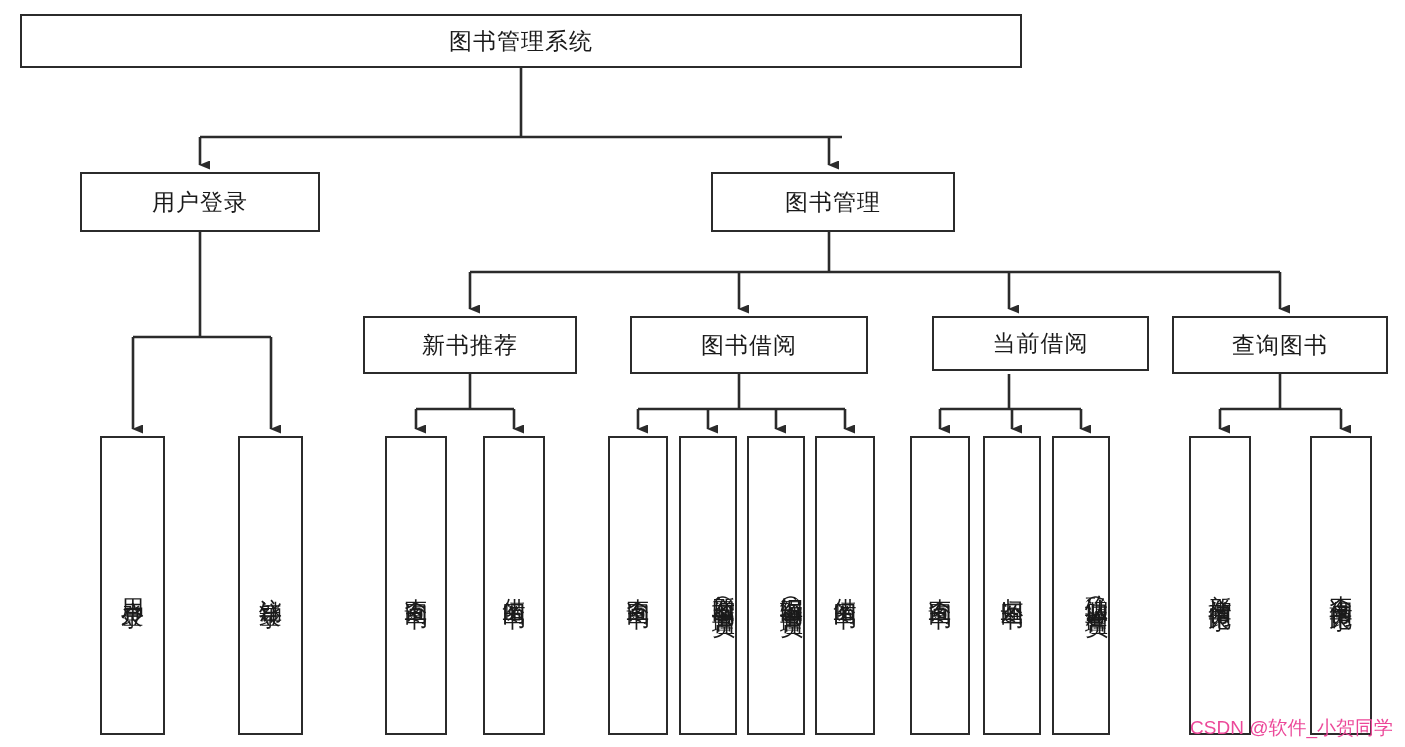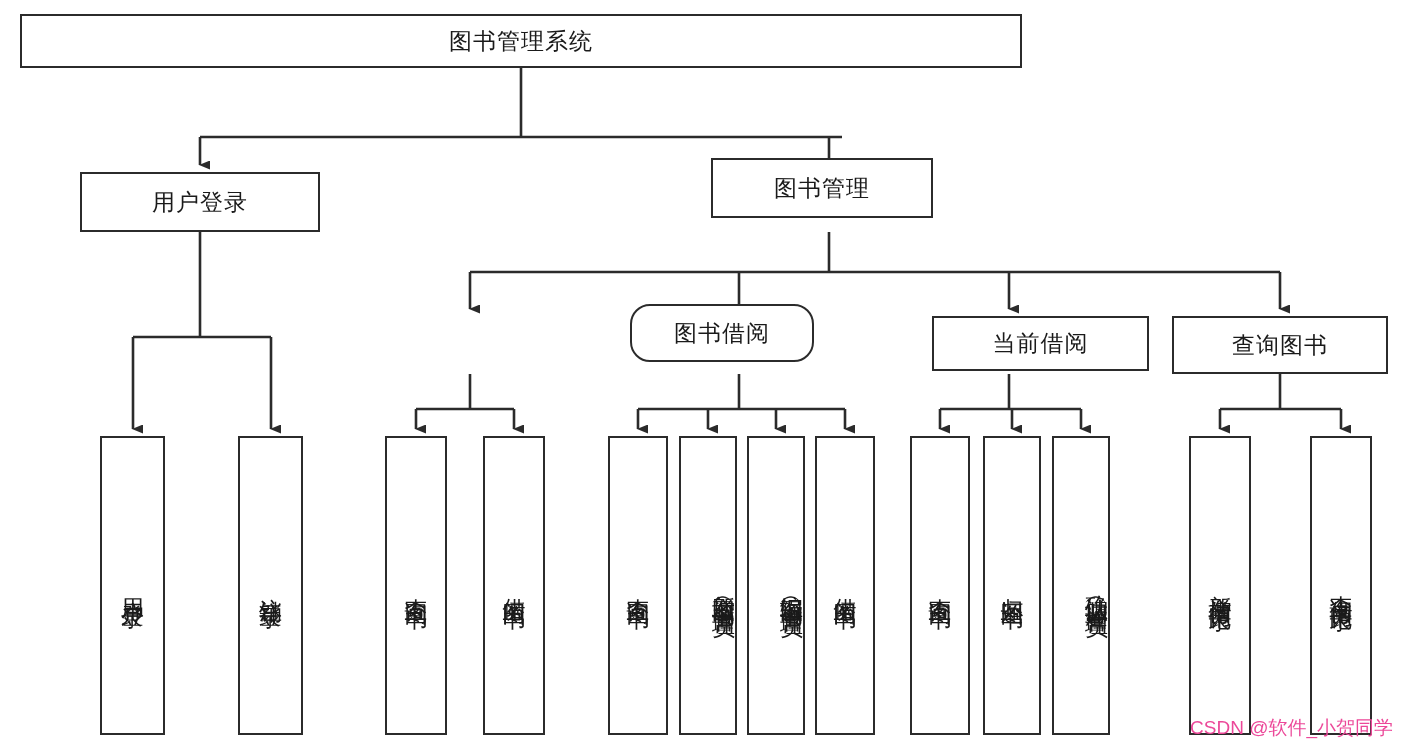--- a/index.html
+++ b/index.html
@@ -115,23 +115,24 @@
       <path d="M1280,374 L1280,409"></path>
       <path d="M1220,409 L1341,409"></path>
       <path d="M1220,409 L1220,429" marker-end="url(#arrowhead)"></path>
       <path d="M1341,409 L1341,429" marker-end="url(#arrowhead)"></path>
     </g>
   </svg>
 
   <div class="node node-h" style="left:20px; top:14px; width:1002px; height:54px;">图书管理系统</div>
 
   <div class="node node-h" style="left:80px; top:172px; width:240px; height:60px;">用户登录</div>
-  <div class="node node-h" style="left:711px; top:158px; width:222px; height:60px;text-align:center;">图书管理</div>
+  <div class="node node-h" style="left:711px; top:172px; width:244px; height:60px;text-align:center;">图书管理</div>
 
-  <div class="node node-h" style="left:630px; top:304px; width:184px; height:58px;border-radius:20px;">图书借阅</div>
+  <div class="node node-h" style="left:363px; top:316px; width:214px; height:58px;">新书推荐</div>
+  <div class="node node-h" style="left:630px; top:316px; width:238px; height:58px;">图书借阅</div>
   <div class="node node-h" style="left:901px; top:316px; width:217px; height:55px;margin-left:31px;">当前借阅</div>
   <div class="node node-h" style="left:1172px; top:316px; width:216px; height:58px;">查询图书</div>
 
   <div class="node node-v center-v" style="left:100px; top:436px; width:65px; height:299px;">用户登录</div>
   <div class="node node-v center-v" style="left:238px; top:436px; width:65px; height:299px;">注销登录</div>
 
   <div class="node node-v center-v" style="left:385px; top:436px; width:62px; height:299px;">查询图书</div>
   <div class="node node-v center-v" style="left:483px; top:436px; width:62px; height:299px;">借阅图书</div>
 
   <div class="node node-v center-v" style="left:608px; top:436px; width:60px; height:299px;">查询图书</div>

